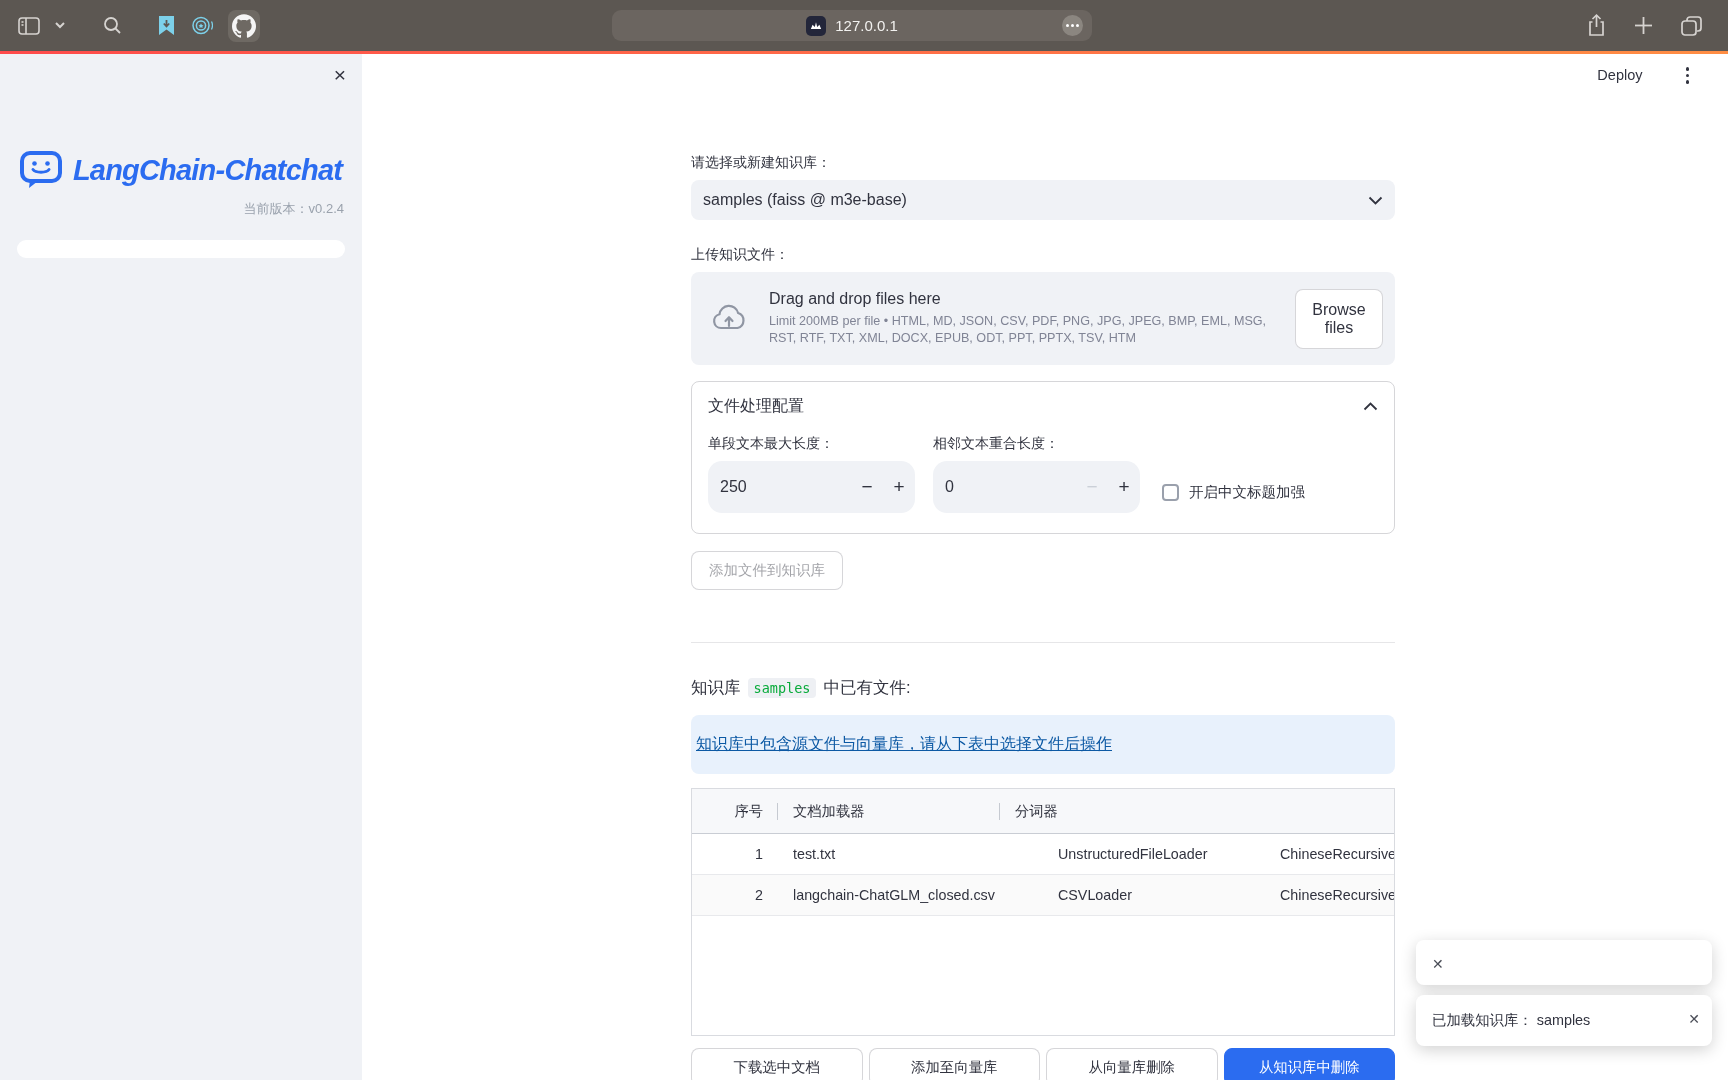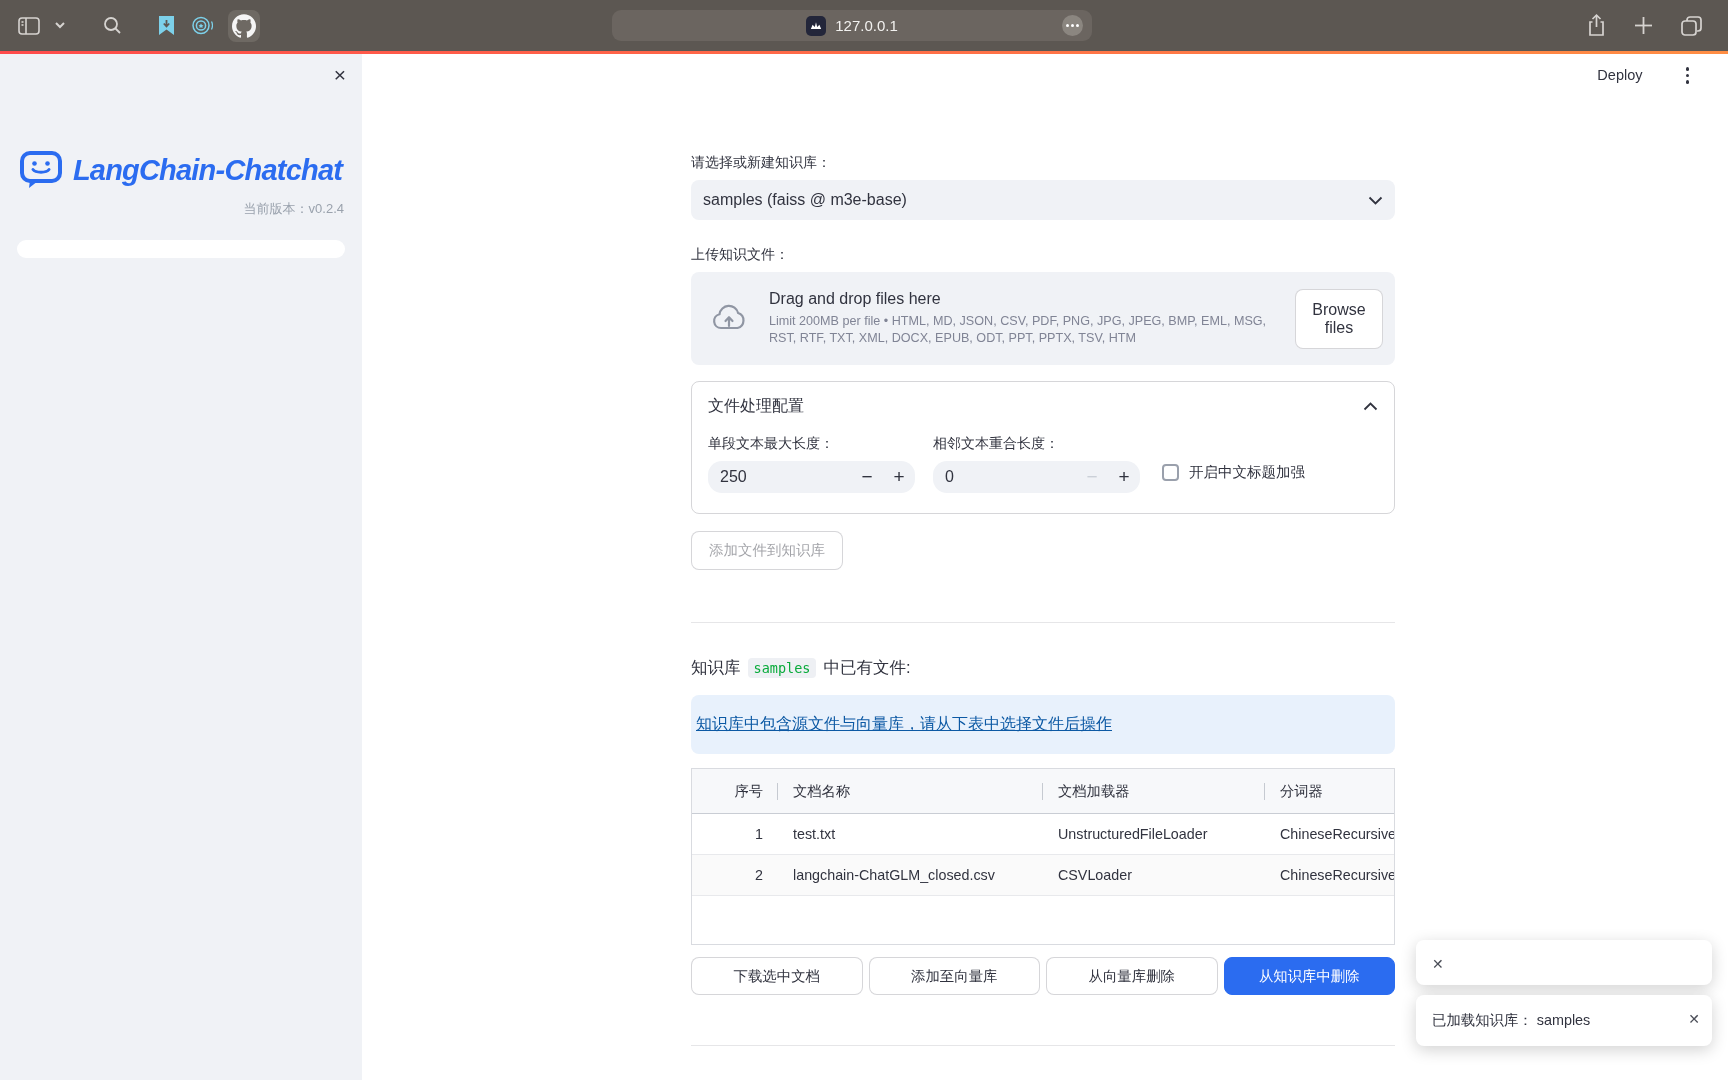--- a/index.html
+++ b/index.html
@@ -55,42 +55,42 @@
   .browse-btn { margin-left:auto; width:88px; min-height:60px; background:#fff; border:1px solid rgba(49,51,63,0.2);
                 border-radius:8px; font-size:16px; color:#31333f; display:flex; align-items:center; justify-content:center;
                 text-align:center; padding:6px 12px; cursor:pointer; }
 
   .expander { margin-top:16px; border:1px solid rgba(49,51,63,0.2); border-radius:8px; }
   .exp-header { display:flex; align-items:center; padding:14px 16px 10px; font-size:16px; cursor:pointer; }
   .exp-header .chev { margin-left:auto; }
   .exp-body { padding:8px 16px 20px; display:flex; align-items:flex-end; }
   .num-col { width:207px; }
   .num-col + .num-col { margin-left:18px; }
-  .num-input { height:32px; background:#f0f2f6; border-radius:14px; display:flex; align-items:center;
+  .num-input { height:52px; background:#f0f2f6; border-radius:14px; display:flex; align-items:center;
                padding-left:12px; font-size:16px; }
   .step { width:32px; text-align:center; font-size:19px; color:#31333f; cursor:pointer; user-select:none; }
   .step.first { margin-left:auto; }
   .step.disabled { color:#cbd0d8; }
   .cb-col { display:flex; align-items:center; gap:10px; margin-left:22px; margin-bottom:11px; }
   .cb-box { width:17px; height:17px; border:2px solid #9aa0ac; border-radius:4px; background:#fff; cursor:pointer; flex:none; }
   .cb-label { font-size:14.5px; white-space:nowrap; }
 
   .add-btn { margin-top:17px; display:inline-block; padding:9px 17px; border:1px solid rgba(49,51,63,0.2);
              border-radius:8px; font-size:14.5px; color:rgba(49,51,63,0.45); background:#fff; }
 
   hr.divider { border:none; border-top:1px solid rgba(49,51,63,0.12); margin:52px 0 0; }
   hr.divider.second { margin-top:50px; }
 
   .kb-heading { margin-top:34px; font-size:16.5px; display:flex; align-items:center; }
   code.inline { font-family:"DejaVu Sans Mono","Liberation Mono",monospace; font-size:13.5px; color:#09ab3b;
                 background:#eef0f4; border-radius:4px; padding:2px 6px; margin:0 7px; }
 
   .info-box { margin-top:16px; background:#e8f1fc; border-radius:8px; padding:19px 5px; color:#0c59a4; font-size:16px;text-decoration:underline; }
 
-  .grid { margin-top:14px; border:1px solid #d9dbe0; height:177px; overflow:hidden; font-size:14.3px; background:#fff; }
+  .grid { margin-top:14px; border:1px solid #d9dbe0; height:248px; overflow:hidden; font-size:14.3px; background:#fff; }
   .grid-header { display:flex; height:45px; background:#f7f8fa; border-bottom:1px solid #c9cdd4; align-items:center; }
   .g-c { padding:0 16px; white-space:nowrap; overflow:hidden; position:relative; height:100%; display:flex; align-items:center; }
   .c1 { width:85px; justify-content:flex-end; padding-right:14px; }
   .c2 { width:265px; }
   .c3 { width:222px; }
   .c4 { flex:1; }
   .grid-header .g-c { font-weight:500; }
   .grid-header .g-c + .g-c::before { content:""; position:absolute; left:0; top:14px; height:17px; width:1px; background:#c6cad1; }
   .grid-row { display:flex; height:41px; align-items:center; border-bottom:1px solid #e8e9ec; cursor:pointer; }
   .grid-row.striped { background:#fafafa; }
@@ -292,21 +292,20 @@
       <span>知识库</span>
       <code class="inline">samples</code>
       <span>中已有文件:</span>
     </div>
 
     <div class="info-box">知识库中包含源文件与向量库，请从下表中选择文件后操作</div>
 
     <div class="grid">
       <div class="grid-header">
         <div class="g-c c1">序号</div>
-        <div class="g-c c2">文档名称</div>
         <div class="g-c c3">文档加载器</div>
         <div class="g-c c4">分词器</div>
       </div>
       <div class="grid-row">
         <div class="g-c c1">1</div>
         <div class="g-c c2">test.txt</div>
         <div class="g-c c3">UnstructuredFileLoader</div>
         <div class="g-c c4">ChineseRecursiveT</div>
       </div>
       <div class="grid-row striped">

